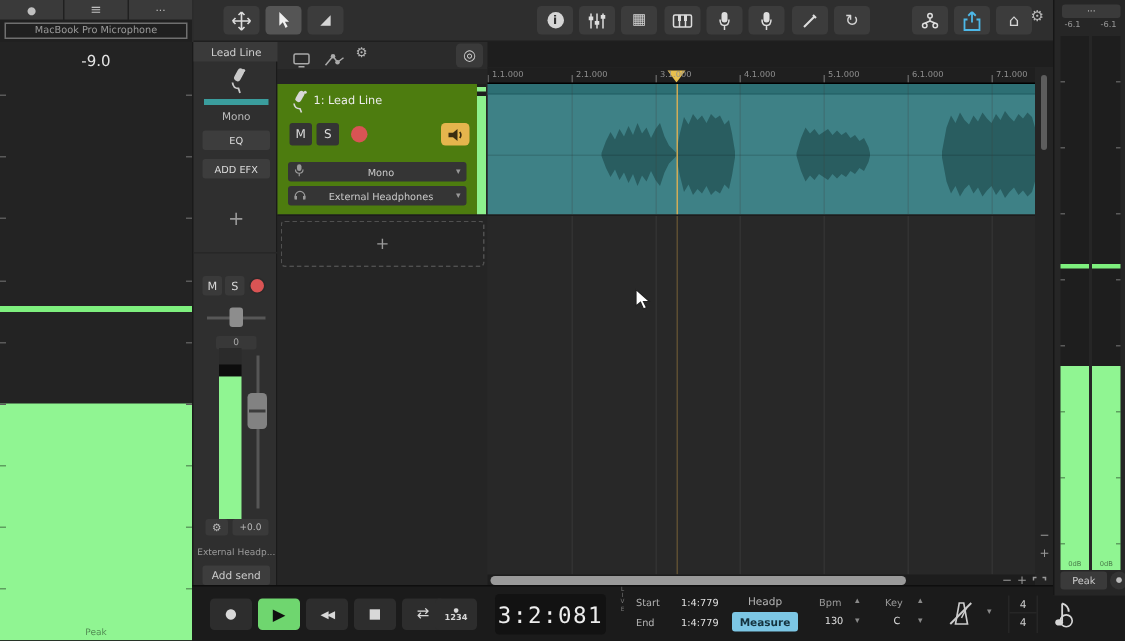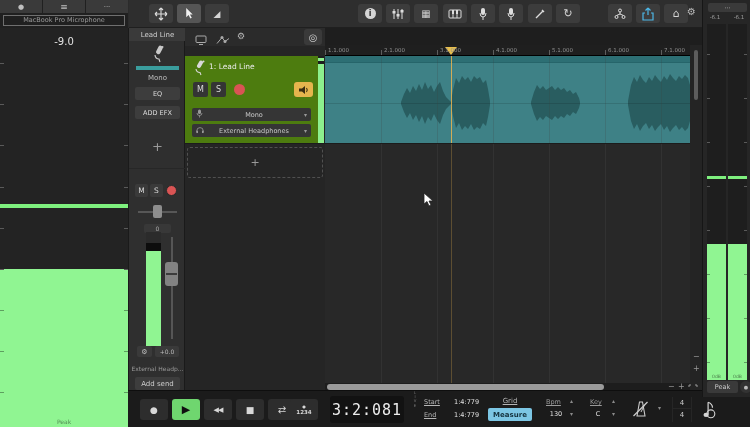--- a/index.html
+++ b/index.html
@@ -122,21 +122,21 @@
   #bottom-right { left:702px; top:397px; width:48px; height:30px; background:#1b1b1b; }
 
   
   #transport { left:128px; top:390px; width:574px; height:37px; background:#1b1b1b; border-top:1px solid #0e0e0e; }
   .tp-btn { position:absolute; top:8px; width:28px; height:21px; background:#2d2d2d; border-radius:3px;
             display:flex; align-items:center; justify-content:center; color:#d8d8d8; }
   .tp-play { background:#6fd66f; color:#101010; }
   .tp-live { left:193px; top:10px; font-size:3.8px; line-height:4.2px; color:#7a7a7a; text-align:center; letter-spacing:0; }
   .tp-time { left:202px; top:5px; width:74px; height:27px; background:#121212; border-radius:3px;
              font-family:"DejaVu Sans Mono", monospace; font-size:15px; color:#ededed; letter-spacing:1px; }
-  .tp-lbl { position:absolute; font-size:6.5px; color:#b5b5b5;text-decoration:underline; }
+  .tp-lbl { position:absolute; font-size:6.5px; color:#b5b5b5; }
   .tp-val { position:absolute; font-size:6.5px; color:#e0e0e0; }
   .tp-grid-btn { left:360px; top:17px; width:44px; height:13px; background:#7cc6e4; border-radius:2px;
                  color:#14323e; font-size:7px; font-weight:bold; }
   .tp-arrow { position:absolute; font-size:6px; color:#8a8a8a; }
   .tp-sig { left:544px; top:6px; width:20px; height:25px; border-left:1px solid #262626; border-right:1px solid #262626; }
   .tp-sig div { height:12px; display:flex; align-items:center; justify-content:center; color:#cccccc; font-size:7px; }
   .tp-sig div:first-child { border-bottom:1px solid #262626; }
 </style>
 </head>
 <body>
@@ -482,21 +482,21 @@
     </div>
 
     <div class="tp-live">L<br>I<br>V<br>E</div>
     <div class="tp-time ctr abs">3:2:081</div>
 
     <span class="tp-lbl" style="left:296px; top:7px;">Start</span>
     <span class="tp-val" style="left:326px; top:7px;">1:4:779</span>
     <span class="tp-lbl" style="left:296px; top:20px;">End</span>
     <span class="tp-val" style="left:326px; top:20px;">1:4:779</span>
 
-    <span class="tp-lbl" style="left:360px; top:6px; width:44px; text-align:center; font-size:7px;">Grid</span>
+    <span class="tp-lbl" style="left:360px; top:6px; width:44px; text-align:center; font-size:7px;">Headp</span>
     <div class="tp-grid-btn abs ctr">Measure</div>
 
     <span class="tp-lbl" style="left:418px; top:7px; width:20px; color:#999;">Bpm</span>
     <span class="tp-val" style="left:418px; top:19px; width:20px; text-align:center;">130</span>
     <span class="tp-arrow" style="left:442px; top:6px;">▴</span>
     <span class="tp-arrow" style="left:442px; top:19px;">▾</span>
 
     <span class="tp-lbl" style="left:462px; top:7px; width:16px; color:#999;">Key</span>
     <span class="tp-val" style="left:462px; top:19px; width:16px; text-align:center;">C</span>
     <span class="tp-arrow" style="left:484px; top:6px;">▴</span>

